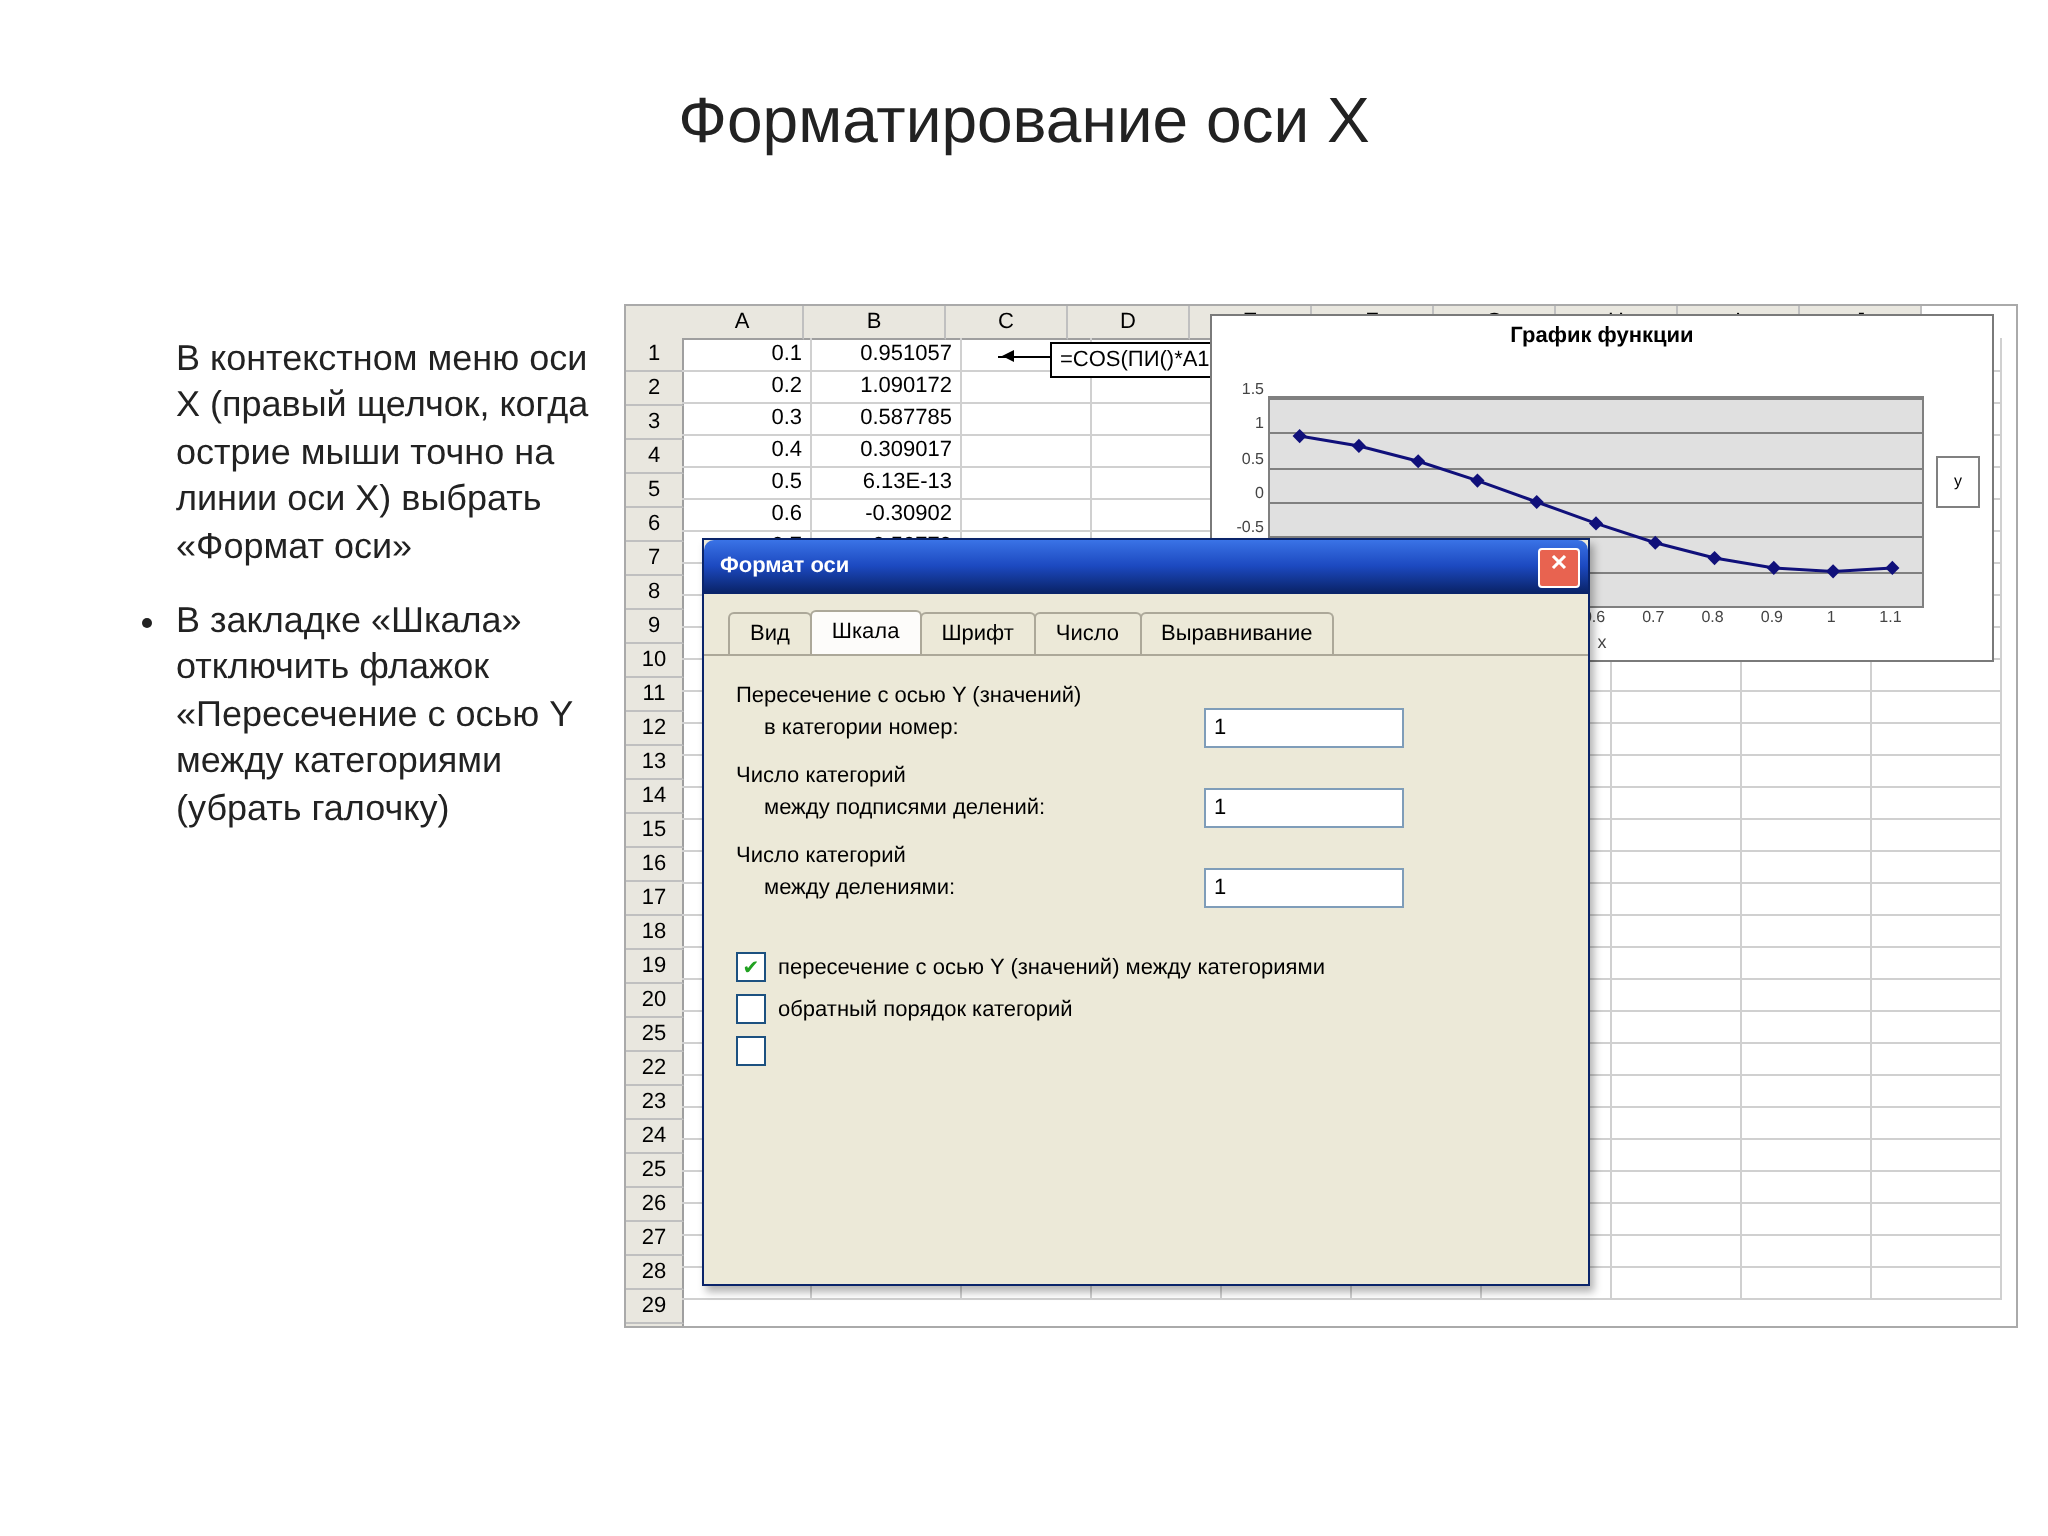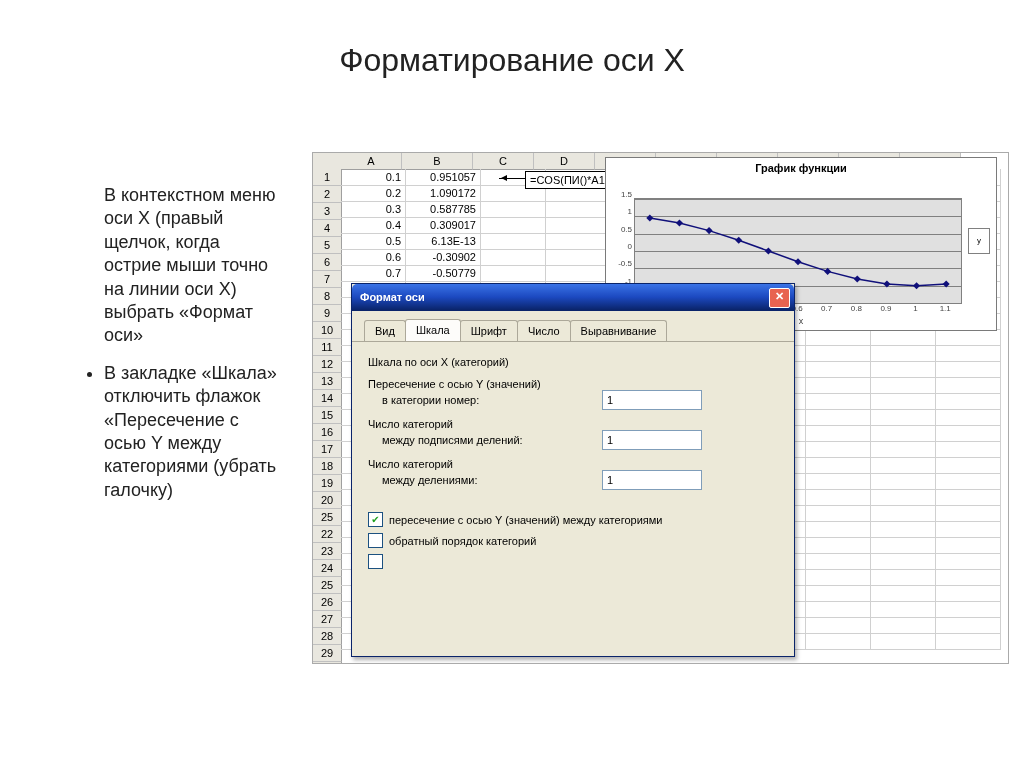--- a/index.html
+++ b/index.html
@@ -27,21 +27,21 @@
   }
   .left-text {
     position: absolute;
     top: 168px;
     left: 68px;
     width: 228px;
     font-size: 18px;
     line-height: 1.3;
     color: #222;
   }
-  .left-text ul { list-style: disc; padding-left: 20px; margin: 16px; }
+  .left-text ul { list-style: disc; padding-left: 20px; margin: 0; }
   .left-text li { margin-bottom: 14px; }
   .left-text .nobullet { list-style: none; margin-left: -20px; padding-left: 20px; }
 
   
   .excel {
     position: absolute;
     top: 152px;
     left: 312px;
     width: 695px;
     height: 510px;
@@ -149,21 +149,21 @@
     border:1px solid #808080;
     font-size:8px; text-align:center;
     line-height:24px;
   }
   .xlabel { position:absolute; bottom:4px; left:0; right:0; text-align:center; font-size:9px; color:#444;}
   svg.lineplot { position:absolute; top:0; left:0; }
 
   
   .dialog {
     position:absolute;
-    top: 130px; left: 38px;
+    top: 116px; left: 38px;
     width: 442px; height: 372px;
     border:1px solid #0a246a;
     background:#ece9d8;
     box-shadow: 2px 3px 4px rgba(0,0,0,.3);
     font-family: Tahoma, Arial, sans-serif;
     font-size: 11px;
     color:#000;
   }
   .dlg-title {
     height:26px;
@@ -710,21 +710,20 @@
       <div class="xlabel">x</div>
     </div>
 
     <div class="dialog">
       <div class="dlg-title">
         <span>Формат оси</span>
         <div class="dlg-close">✕</div>
       </div>
       <div class="tabs" id="dlg-tabs"><span class="tab">Вид</span><span class="tab active">Шкала</span><span class="tab">Шрифт</span><span class="tab">Число</span><span class="tab">Выравнивание</span></div>
       <div class="dlg-body">
-        <div class="heading">Шкала по оси X (категорий)</div>
 
         <div class="group">
           <label>Пересечение с осью Y (значений)</label>
           <div class="numrow">
             <div class="lab">в категории номер:</div>
             <div class="numbox">1</div>
           </div>
         </div>
 
         <div class="group">

